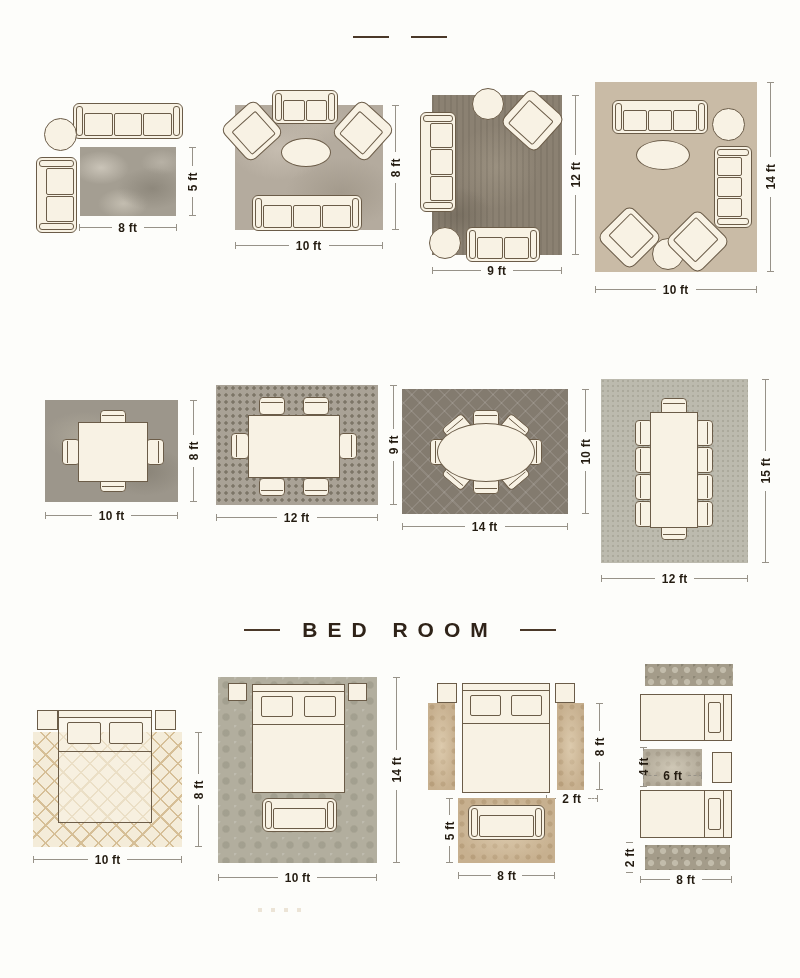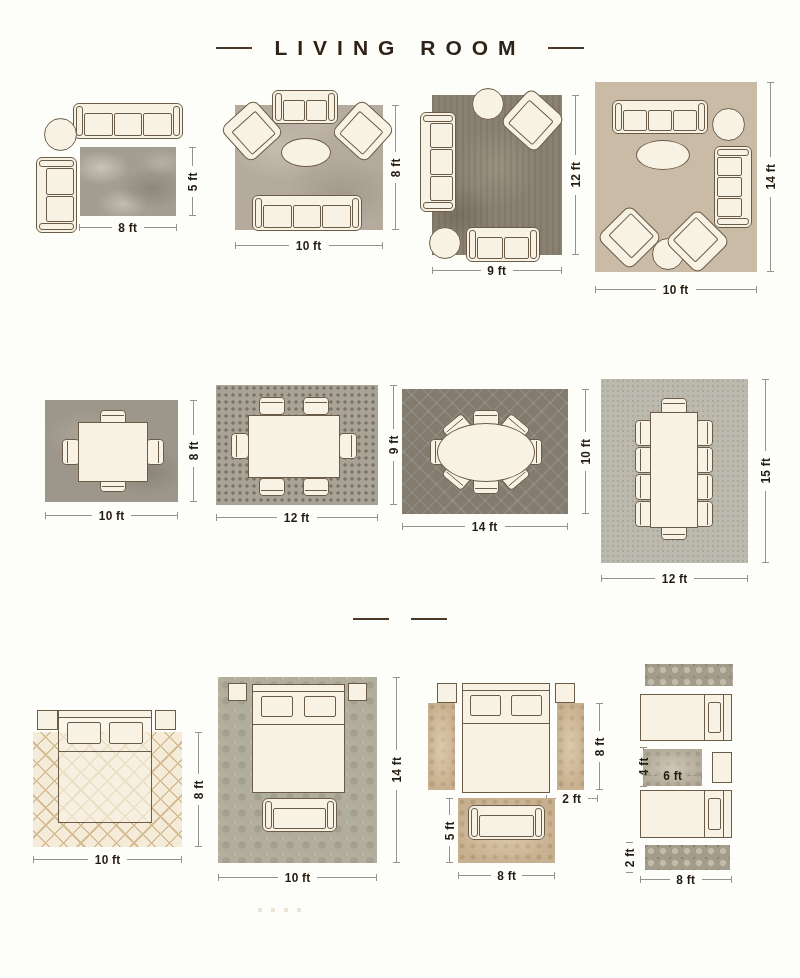--- a/index.html
+++ b/index.html
@@ -70,25 +70,25 @@
   .wm{position:absolute;display:flex;gap:9px;}
   .wm i{width:4px;height:4px;background:#ece4d6;}
 </style>
 </head>
 <body>
 
 <div class="canvas">
 
   <div class="sec-title" style="top:36px">
     <i class="tdash"></i>
-    <span class="ttext">LIVING ROOM</span>
     <i class="tdash"></i>
   </div>
   <div class="sec-title" style="top:618px">
     <i class="tdash"></i>
+    <span class="ttext">BED ROOM</span>
     <i class="tdash"></i>
   </div>
 
   <div class="group" style="left:32px;top:95px;width:180px;height:145px">
     <div class="abs rug rug-lr1" style="left:48px;top:52px;width:96px;height:69px"></div>
     <div class="abs sofa-h" style="left:41px;top:8px;width:110px;height:36px">
         <i class="arm"></i>
         <div class="body">
           <i class="cush"></i>
           <i class="cush"></i>

